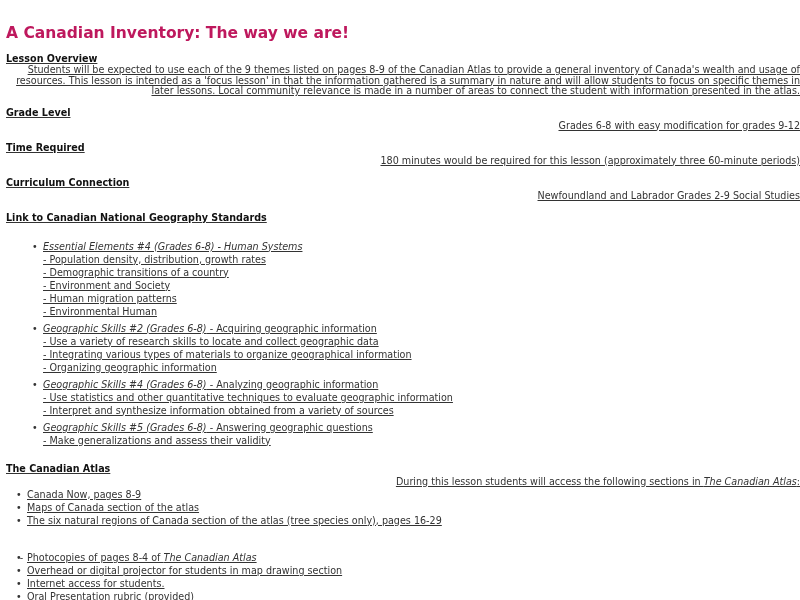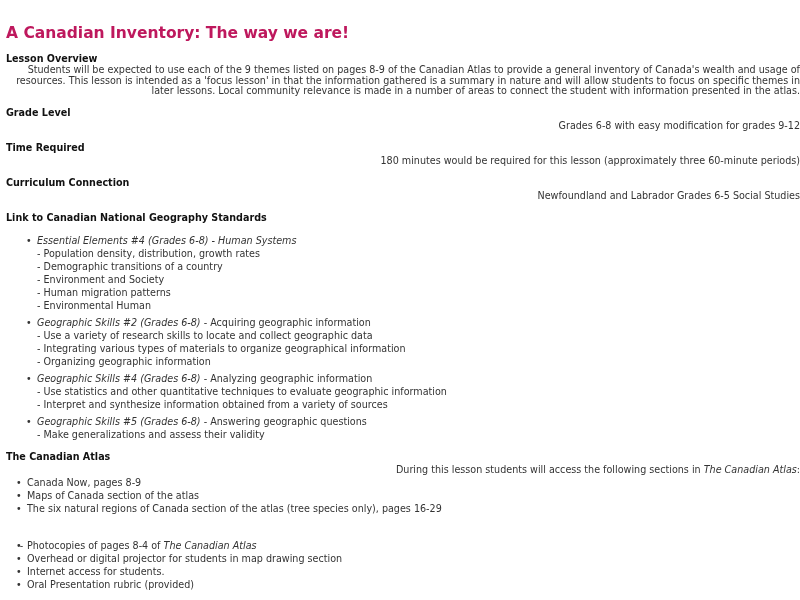--- a/index.html
+++ b/index.html
@@ -7,28 +7,28 @@
     width: 800px; height: 600px; overflow: hidden;
     font-family: "DejaVu Sans", sans-serif;
     font-size: 9.6px; color: #333333; line-height: 13px;
   }
   .page { padding: 24px 0 0 6px; }
   h1 {
     font-family: "DejaVu Sans", sans-serif;
     font-size: 15.5px; font-weight: bold; color: #be185d;
     margin: 0 0 11px 0; line-height: 18px;
   }
-  .section { margin-bottom: 10px; }
+  .section { margin-bottom: 10px; text-decoration: underline; }
   .section h2 {
     font-size: 9.6px; font-weight: bold; color: #111;
     margin: 0; line-height: 12px;
   }
   .section p { margin: 0; line-height: 10.5px; text-align: right; }
   .section p.single { line-height: 13px; }
-  ul.std { list-style: none; margin: 10px; padding: 0 0 0 10px; }
+  ul.std { list-style: none; margin: 16px; padding: 0 0 0 10px; }
   ul.std > li { position: relative; padding-left: 11px; margin-bottom: 4px; line-height: 13px; }
   ul.std > li::before { content: "•"; position: absolute; left: 0; top: 0; }
   ul.std .sub { line-height: 13px; padding-left: 0; }
   em { font-style: italic; }
   ul.plain { list-style: none; margin: 0; padding: 0 0 0 10px; }
   ul.plain > li { position: relative; padding-left: 11px; line-height: 13px; }
   ul.plain > li::before { content: "•"; position: absolute; left: 0; top: 0; }
   ul.plain > li.arrowed::before { content: "•-"; letter-spacing: -2px; }
   .gap { height: 14px; }
 </style>
@@ -48,21 +48,21 @@
     <p class="single">Grades 6-8 with easy modification for grades 9-12</p>
   </div>
 
   <div class="section">
     <h2>Time Required</h2>
     <p class="single">180 minutes would be required for this lesson (approximately three 60-minute periods)</p>
   </div>
 
   <div class="section">
     <h2>Curriculum Connection</h2>
-    <p class="single">Newfoundland and Labrador Grades 6-5 Social Studies</p>
+    <p class="single">Newfoundland and Labrador Grades 2-9 Social Studies</p>
   </div>
 
   <div class="section">
     <h2>Link to Canadian National Geography Standards</h2>
     <ul class="std">
       <li>
         <em>Essential Elements #4 (Grades 6-8) - Human Systems</em><span></span>
         <div class="sub">- Population density, distribution, growth rates</div>
         <div class="sub">- Demographic transitions of a country</div>
         <div class="sub">- Environment and Society</div>

